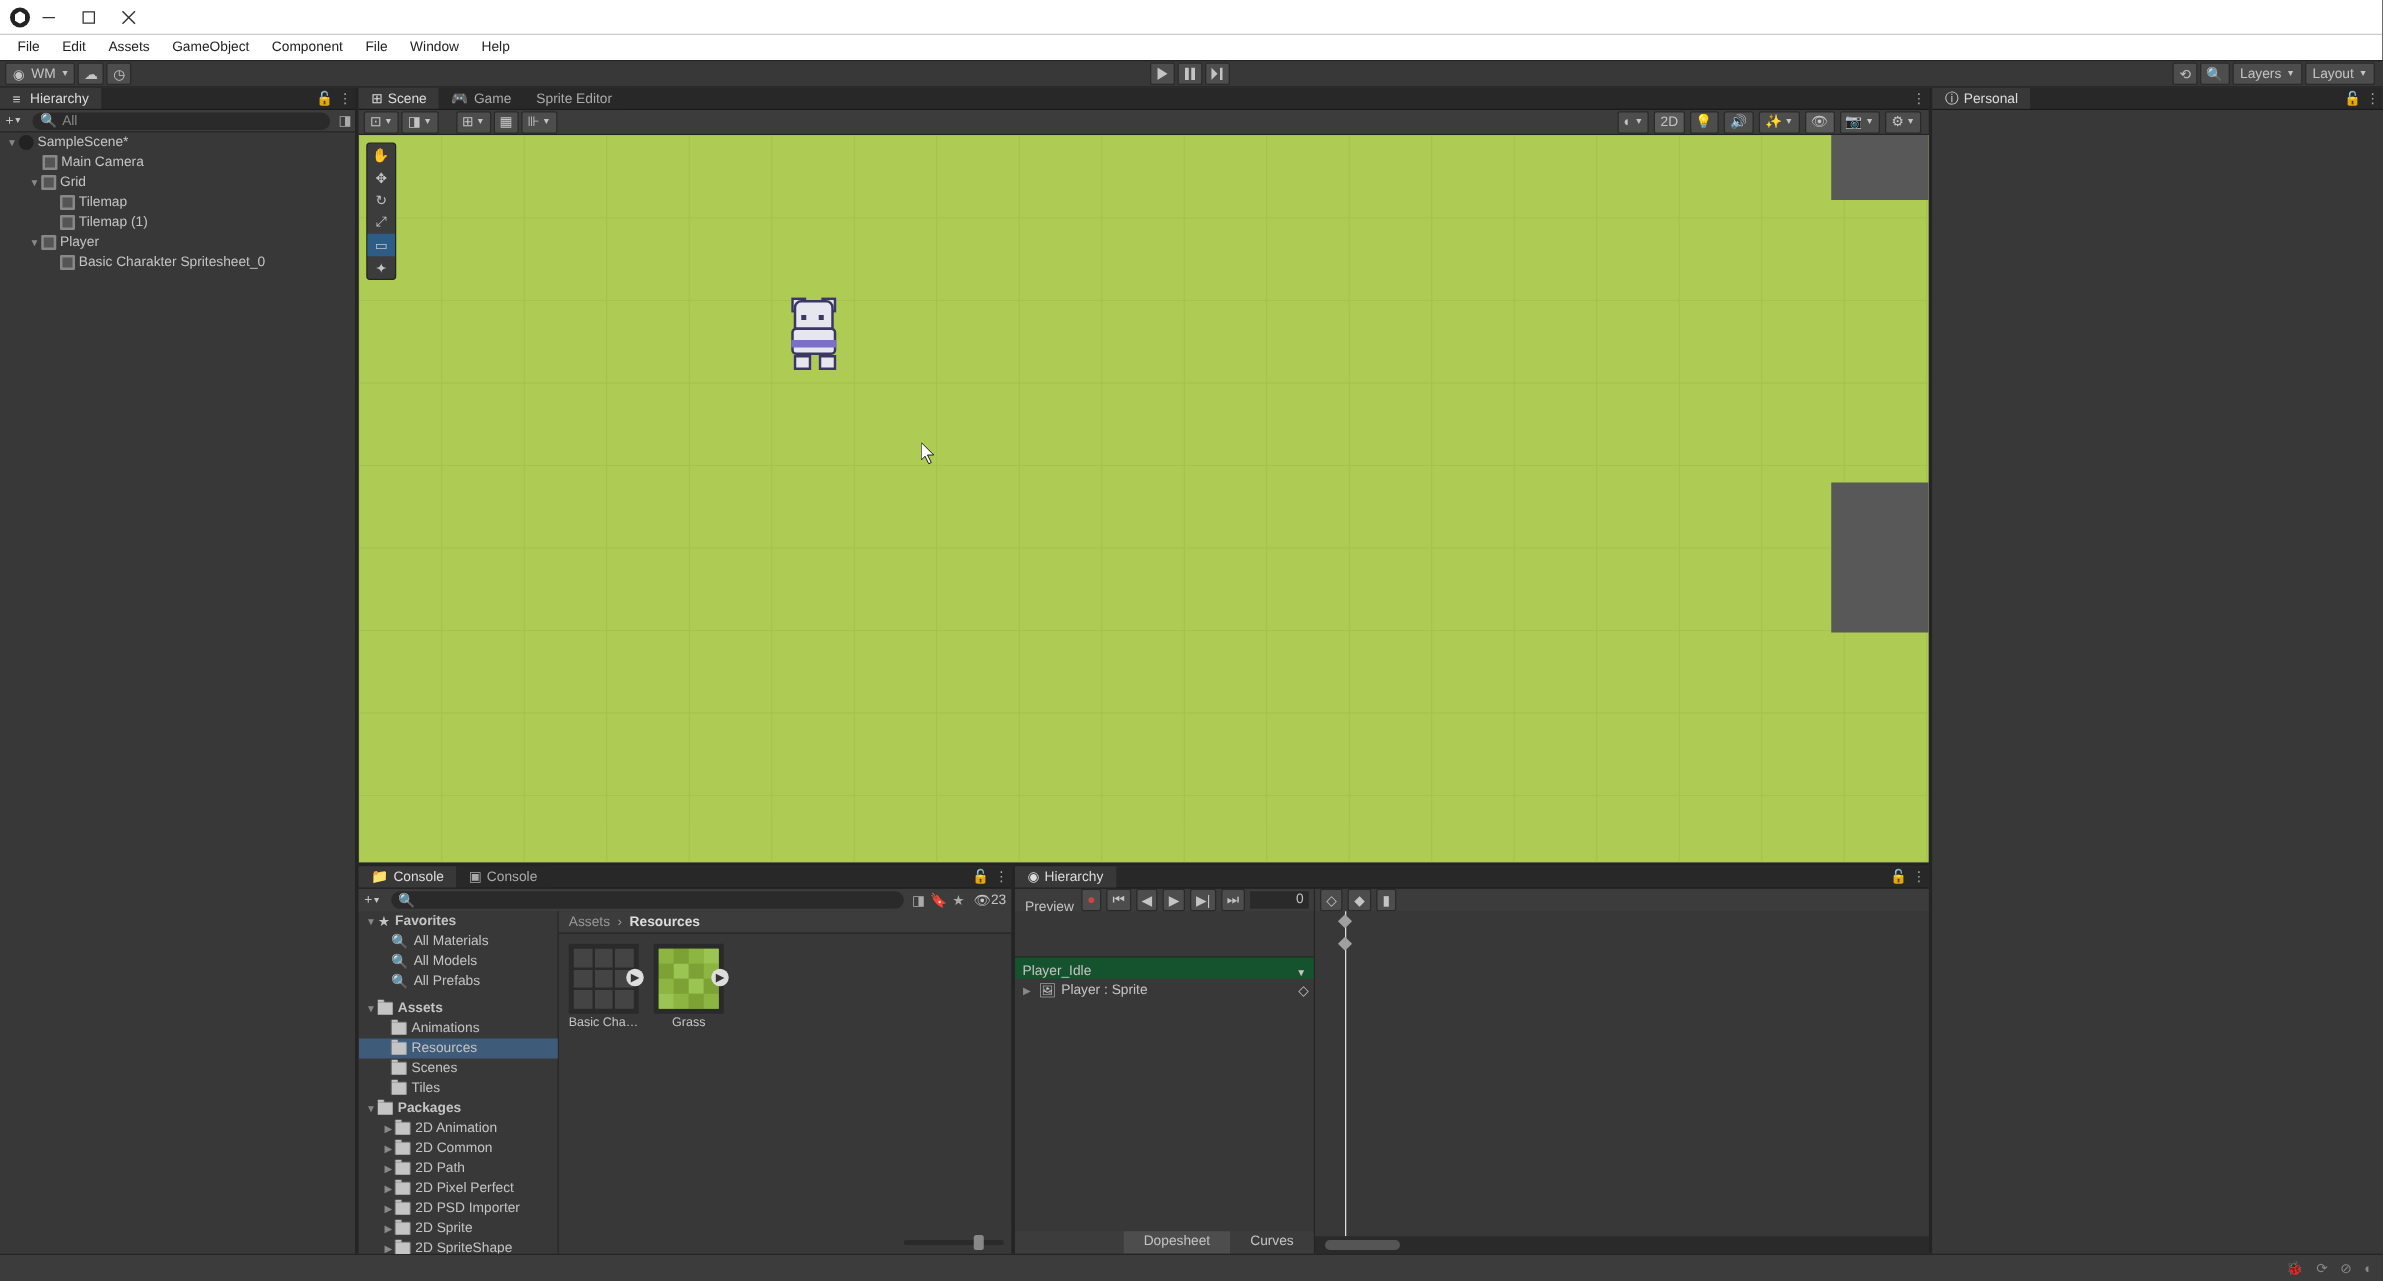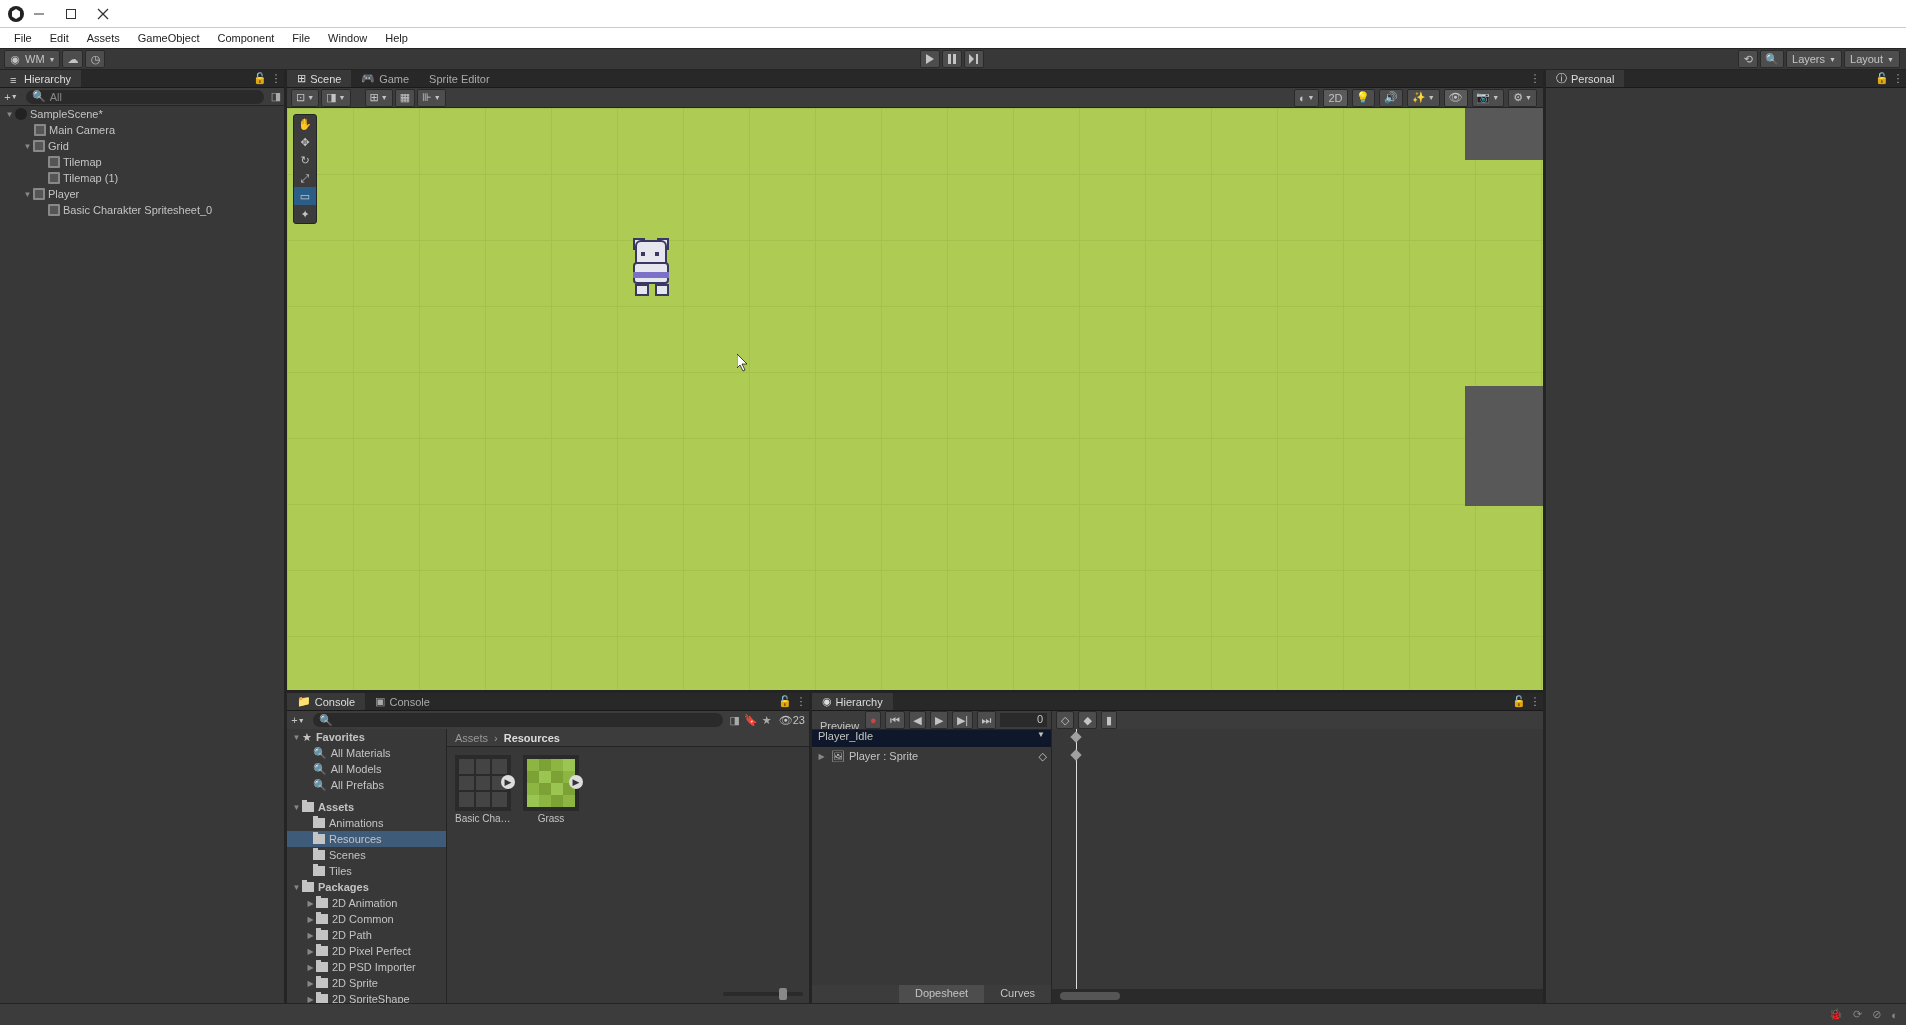--- a/index.html
+++ b/index.html
@@ -94,21 +94,21 @@
 .asset-thumb { width:56px; height:56px; background:#2a2a2a; display:flex; align-items:center; justify-content:center; position:relative; }
 .asset-label { font-size:10px; color:#c4c4c4; text-align:center; white-space:nowrap; overflow:hidden; text-overflow:ellipsis; width:56px; margin-top:2px; }
 .slider-row { height:18px; display:flex; align-items:center; justify-content:flex-end; padding:0 6px; }
 .slider { width:80px; height:4px; background:#2a2a2a; border-radius:2px; position:relative; }
 .slider .thumb { position:absolute; width:8px; height:12px; background:#888; border-radius:2px; top:-4px; left:70%; }
 
 
 .anim-left { width:240px; display:flex; flex-direction:column; border-right:1px solid #242424; }
 .anim-toolbar { height:18px; background:#3c3c3c; display:flex; align-items:center; padding:0 4px; gap:2px; }
 .anim-toolbar .frame-input { width:50px; background:#2a2a2a; text-align:right; padding:0 4px; height:14px; margin-left:auto; }
-.anim-clip { height:18px; background:#0f172a; display:flex; align-items:flex-start; padding:0 6px; border-top:1px solid #242424; }
+.anim-clip { height:18px; background:#14532d; display:flex; align-items:flex-end; padding:0 6px; border-top:1px solid #242424;margin-top:36px; }
 .anim-clip .caret { margin-left:auto; font-size:8px; }
 .anim-props { flex:1; }
 .prop-row { height:18px; display:flex; align-items:center; padding:0 4px; }
 .add-prop-btn { display:inline-block; padding:2px 40px; background:#4d4d4d; border:1px solid #2a2a2a; border-radius:2px; margin:8px auto; }
 .anim-right { flex:1; display:flex; flex-direction:column; position:relative; }
 .timeline-ruler { height:18px; background:#3c3c3c; position:relative; border-bottom:1px solid #242424; }
 .playhead { position:absolute; top:0; bottom:0; width:1px; background:#ddd; left:24px; }
 .keyframe-area { flex:1; background:#383838; position:relative; }
 .keyframe { position:absolute; width:8px; height:8px; background:#a0a0a0; transform:rotate(45deg); }
 .dopesheet-tabs { height:18px; background:#3c3c3c; display:flex; }

